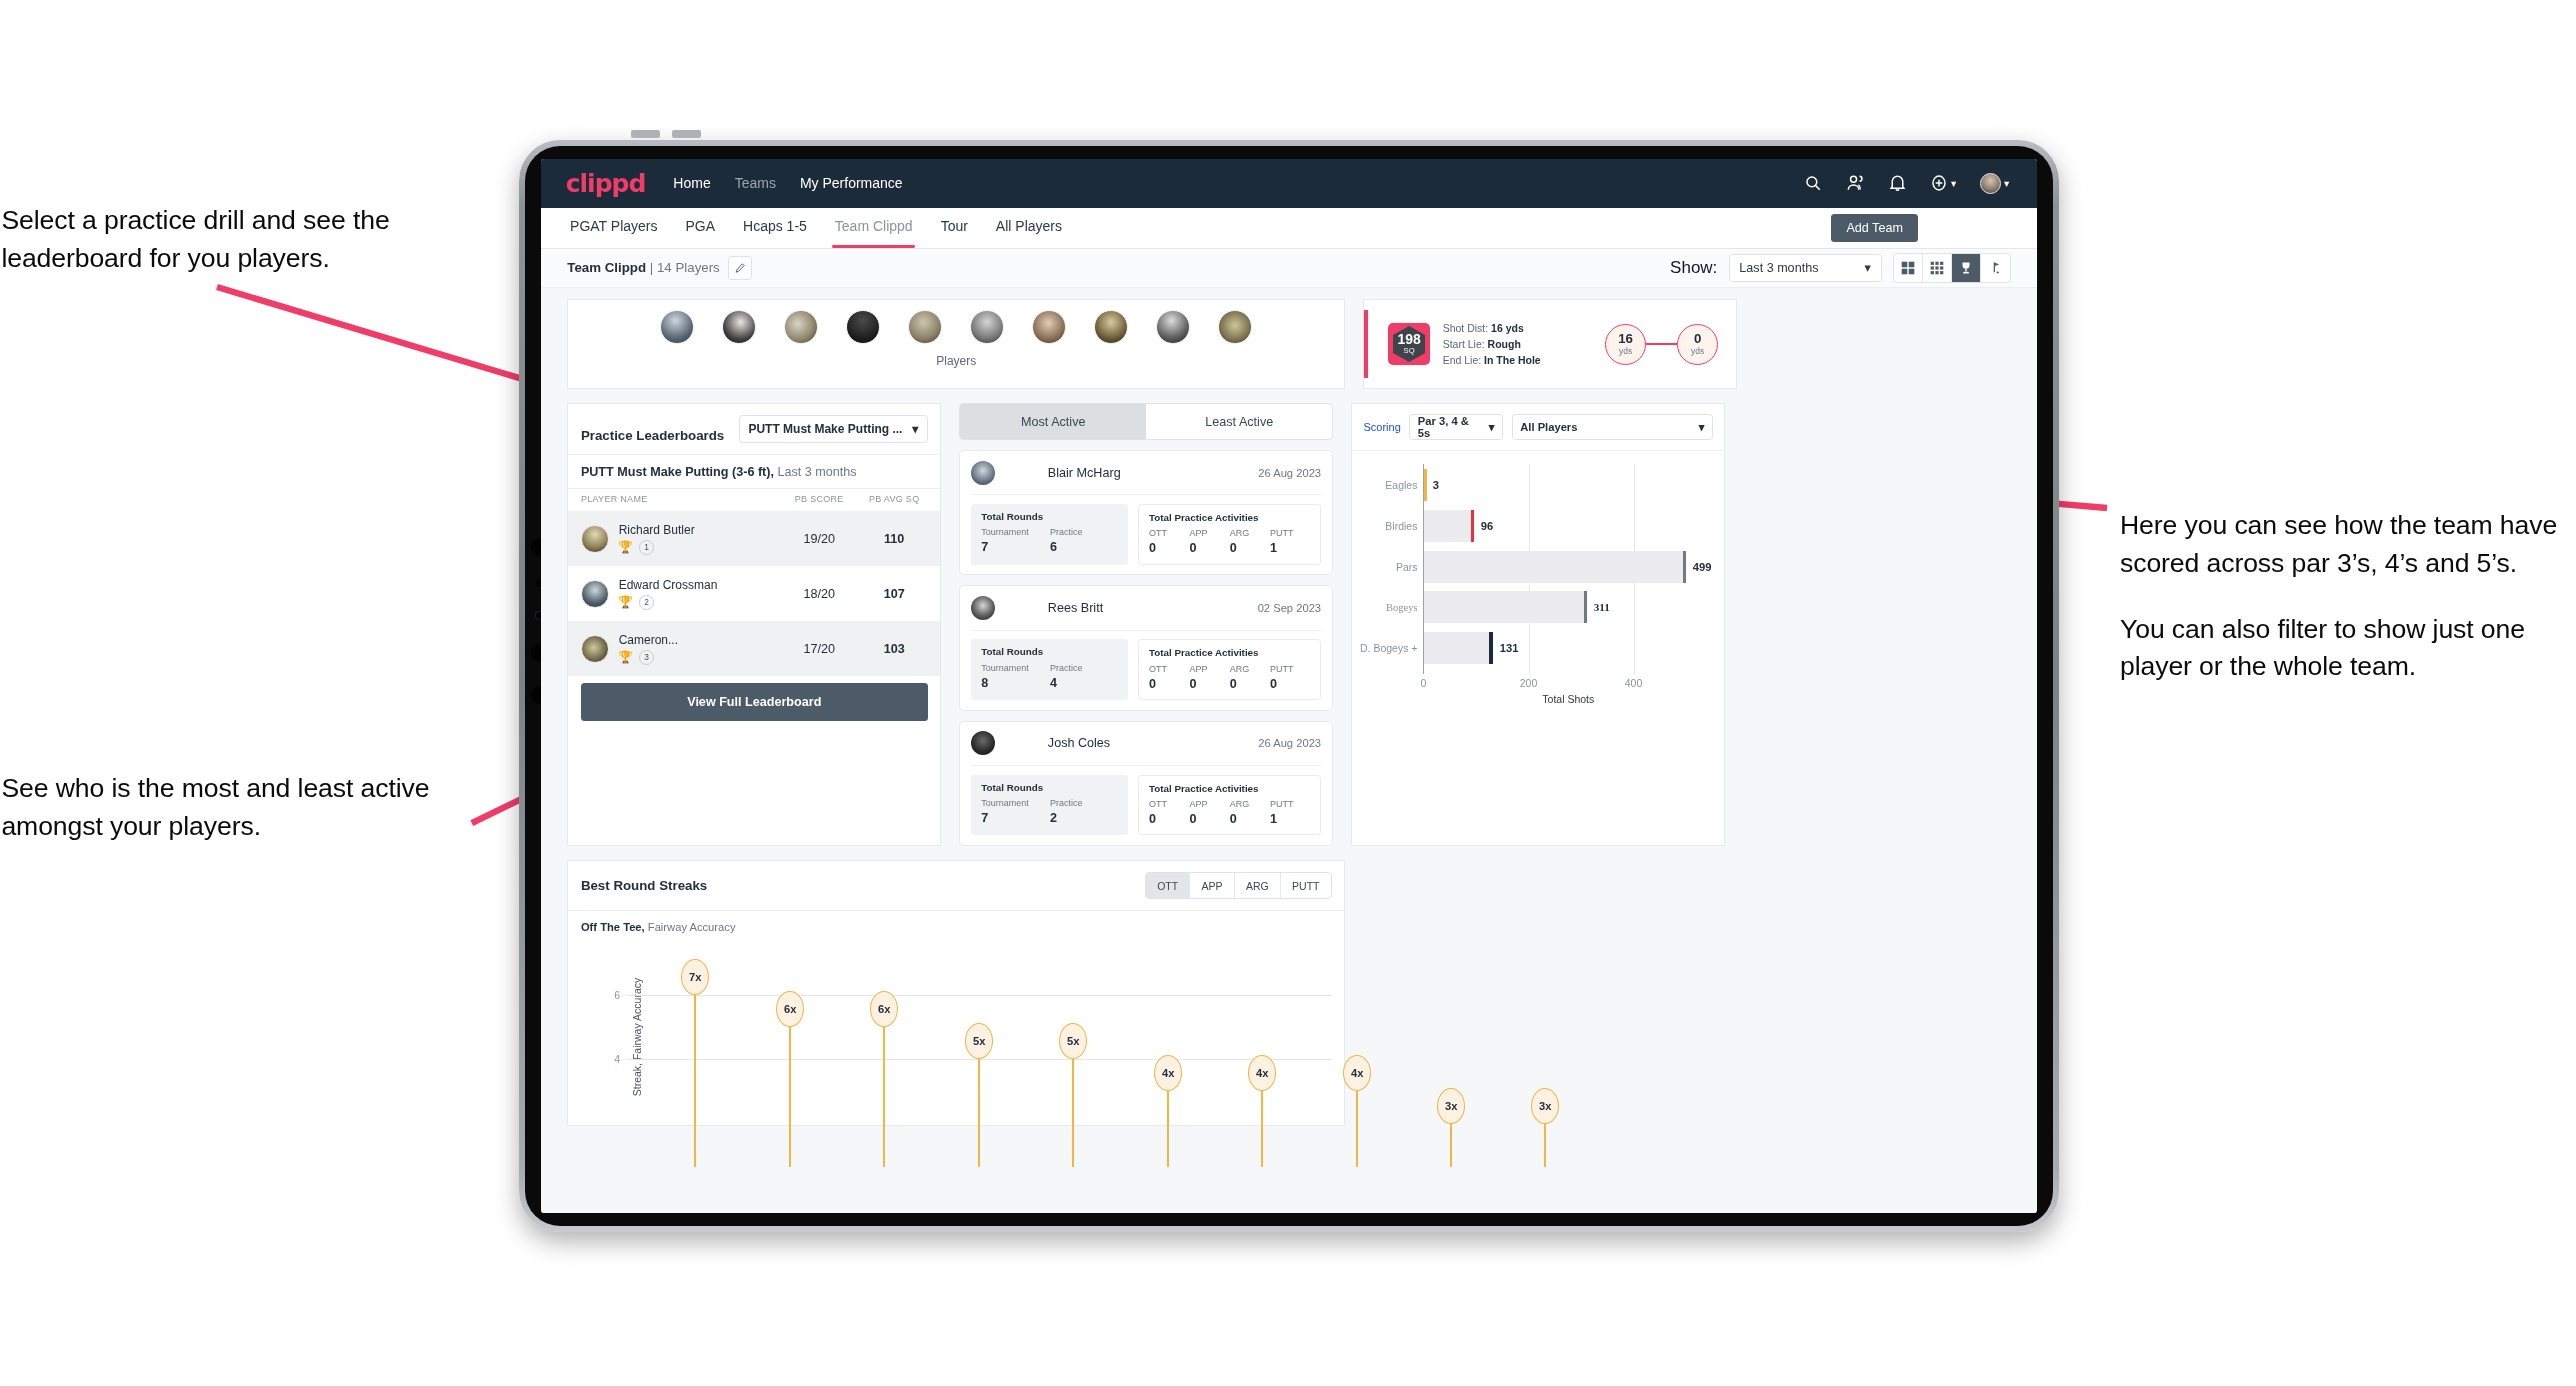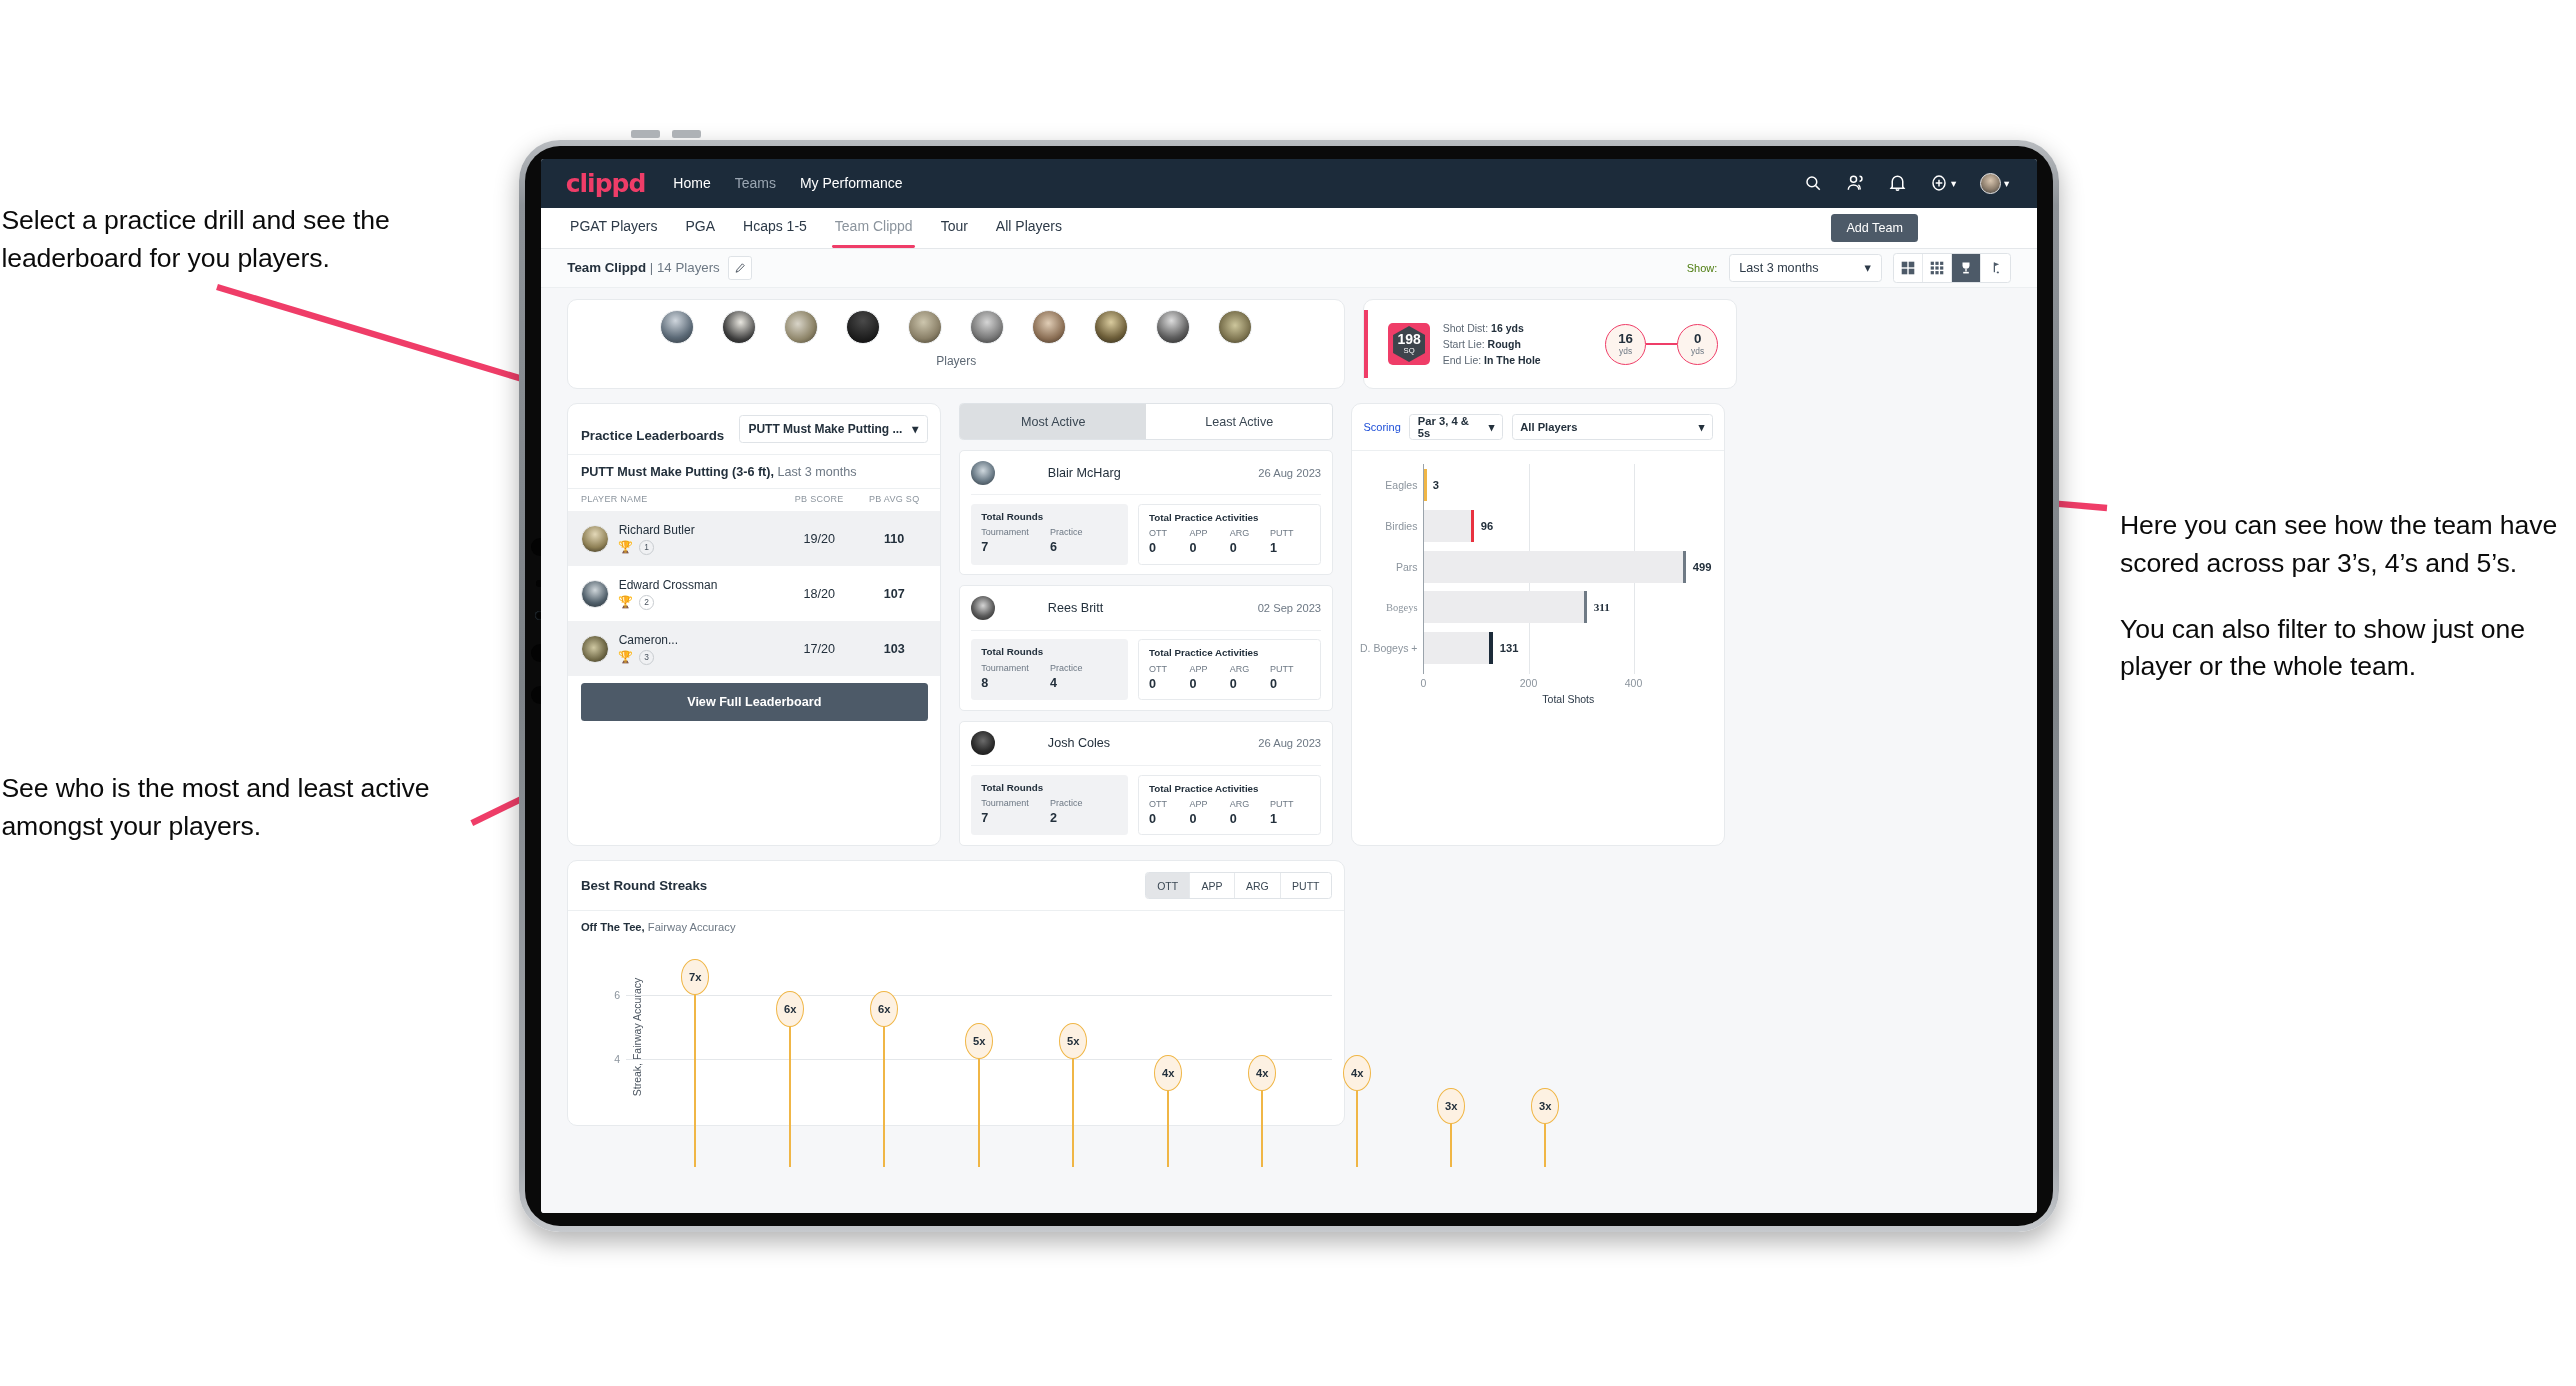--- a/index.html
+++ b/index.html
@@ -104,34 +104,34 @@
     display:flex; align-items:center; padding: 0 26.6px;
   }
   .teamtitle { font-size:13.3px; color:#24303c; }
   .teamtitle b { font-weight:700; }
   .teamtitle span { color:#6d7884; }
   .editbtn {
     width:24px; height:24px; margin-left:8.4px; border:0.7px solid #dfe3e7;
     background:#fff; border-radius:2.8px; display:flex; align-items:center; justify-content:center;
   }
   .sh-right { margin-left:auto; display:flex; align-items:center; gap:11.2px; }
-  .showlbl { font-size:11px; color:#4d7c0f; }
+  .showlbl { font-size:17px; color:#0f172a; }
   .selectbox {
     border:0.7px solid #dfe3e7; background:#fff; border-radius:3.5px;
     height:28px; display:flex; align-items:center; padding:0 9.8px; min-width:153px;
     font-size:12.6px; color:#2c3947; justify-content:space-between; gap:8.4px;
   }
   .viewtoggle { display:flex; border:0.7px solid #dfe3e7; border-radius:3.5px; overflow:hidden; background:#fff; }
   .vt { width:29px; height:28px; display:flex; align-items:center; justify-content:center; border-right:0.7px solid #e6e9ec; }
   .vt:last-child { border-right:none; }
   .vt.on { background:#4d5a68; }
 
   
   .content { padding: 11.2px 26.6px 0; height: calc(100% - 49px - 41px - 39px); overflow:hidden; }
-  .card { background:#fff; border:0.7px solid #e7eaed; border-radius:10px; }
+  .card { background:#fff; border:0.7px solid #e7eaed; border-radius:0; }
 
   .toprow { display:flex; gap:18px; }
   .players-card { width: 778px; height: 90px; position:relative; padding-top: 9.8px; }
   .pl-avatars { display:flex; justify-content:center; gap:28px; }
   .pl-av {
     width:34px; height:34px; border-radius:50%; border:1.4px solid #eceef0; flex:none;
   }
   .pl-lbl { text-align:center; font-size:12px; color:#5d6874; margin-top:9.8px; }
 
   .shot-card { width: 374px; height:90px; display:flex; align-items:center; padding: 0 12.6px; position:relative; overflow:hidden;}

